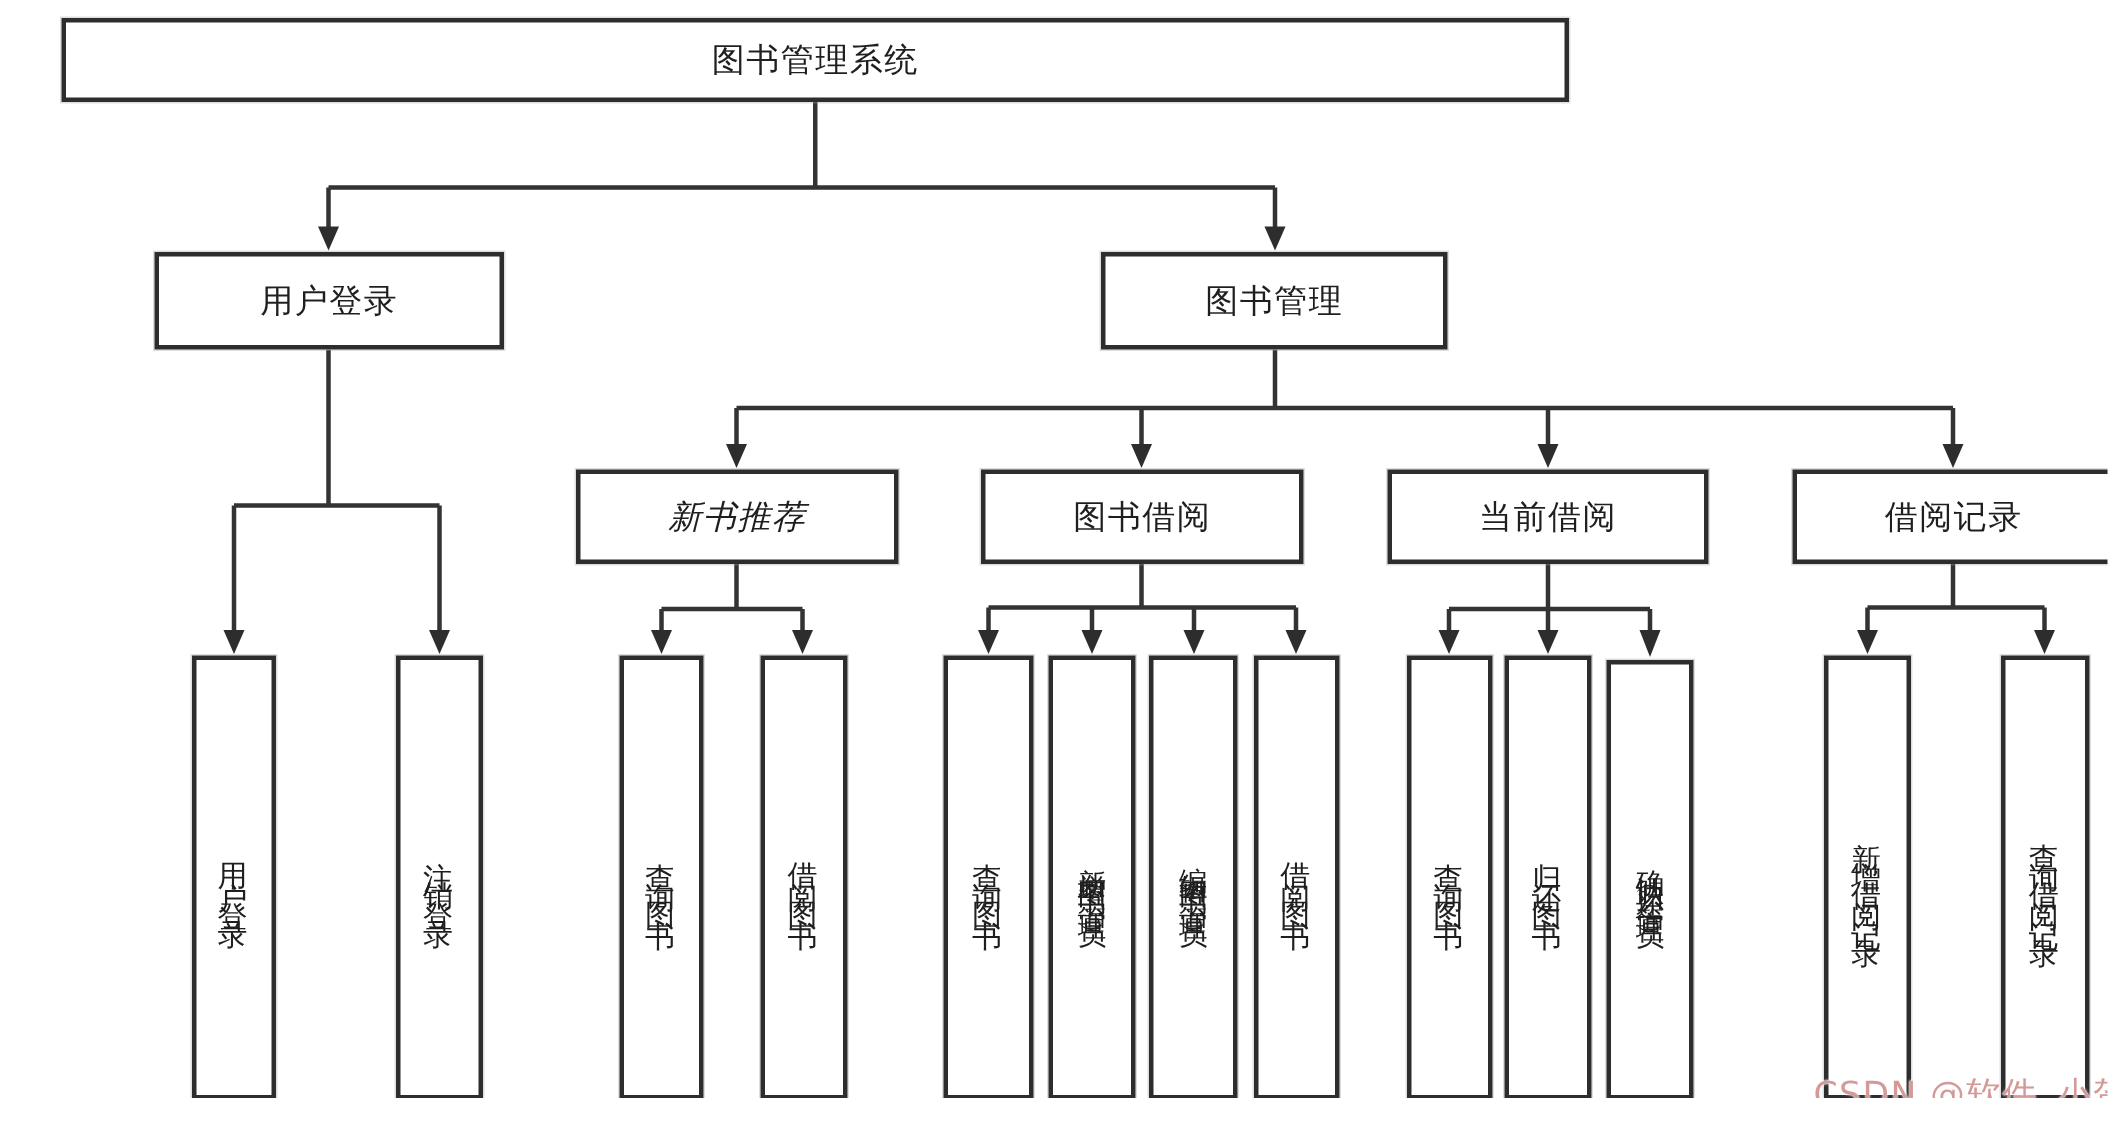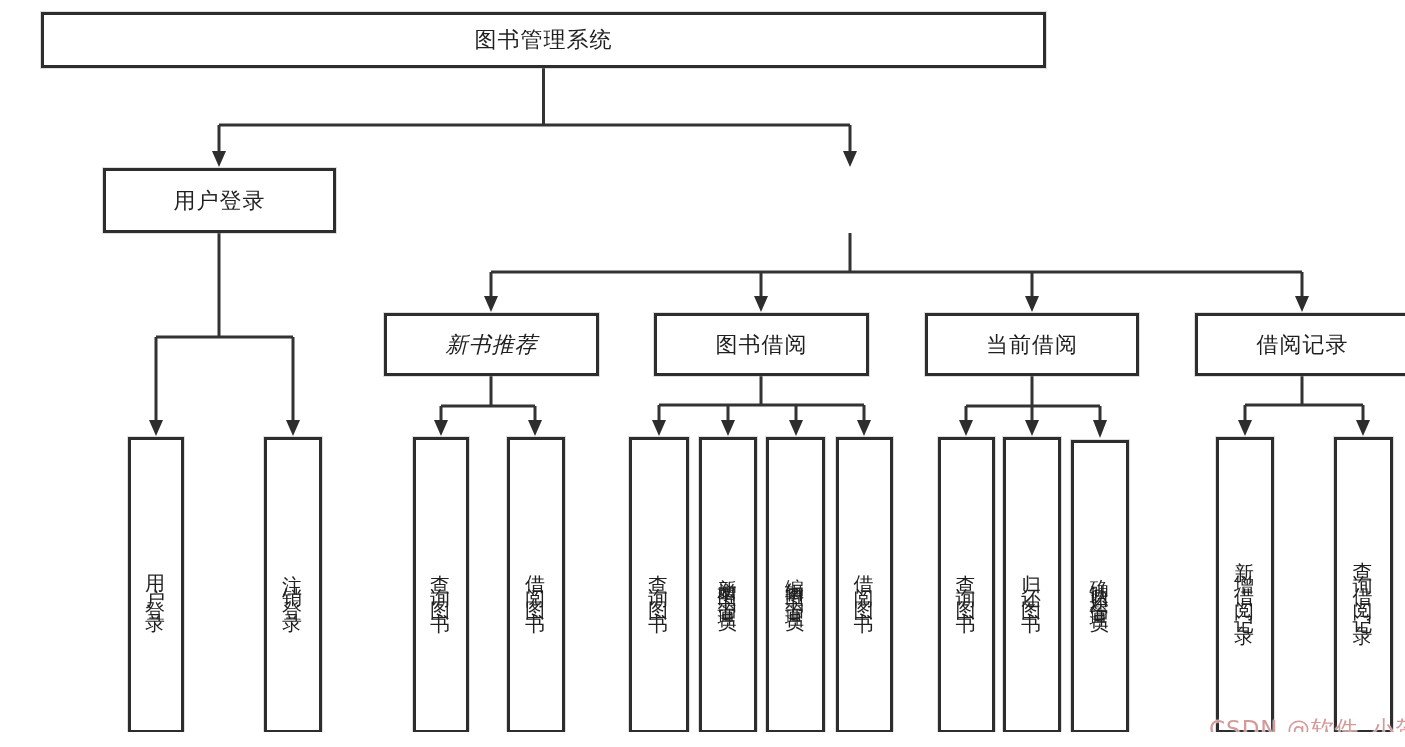--- a/index.html
+++ b/index.html
@@ -88,20 +88,23 @@
     </g>
   </svg>
 
   <div class="node h-node" style="left:20px;top:12px;width:1005px;height:56px;">
     <span class="lbl">图书管理系统</span>
   </div>
 
   <div class="node h-node" style="left:82px;top:168px;width:233px;height:65px;">
     <span class="lbl">用户登录</span>
   </div>
+  <div class="node h-node" style="left:713px;top:168px;width:231px;height:65px;">
+    <span class="lbl">图书管理</span>
+  </div>
 
   <div class="node h-node" style="left:363px;top:313px;width:215px;height:63px;font-style:italic;">
     <span class="lbl">新书推荐</span>
   </div>
   <div class="node h-node" style="left:904px;top:313px;width:214px;height:63px;">
     <span class="lbl">当前借阅</span>
   </div>
   <div class="node h-node" style="left:633px;top:313px;width:215px;height:63px;">
     <span class="lbl">图书借阅</span>
   </div>

